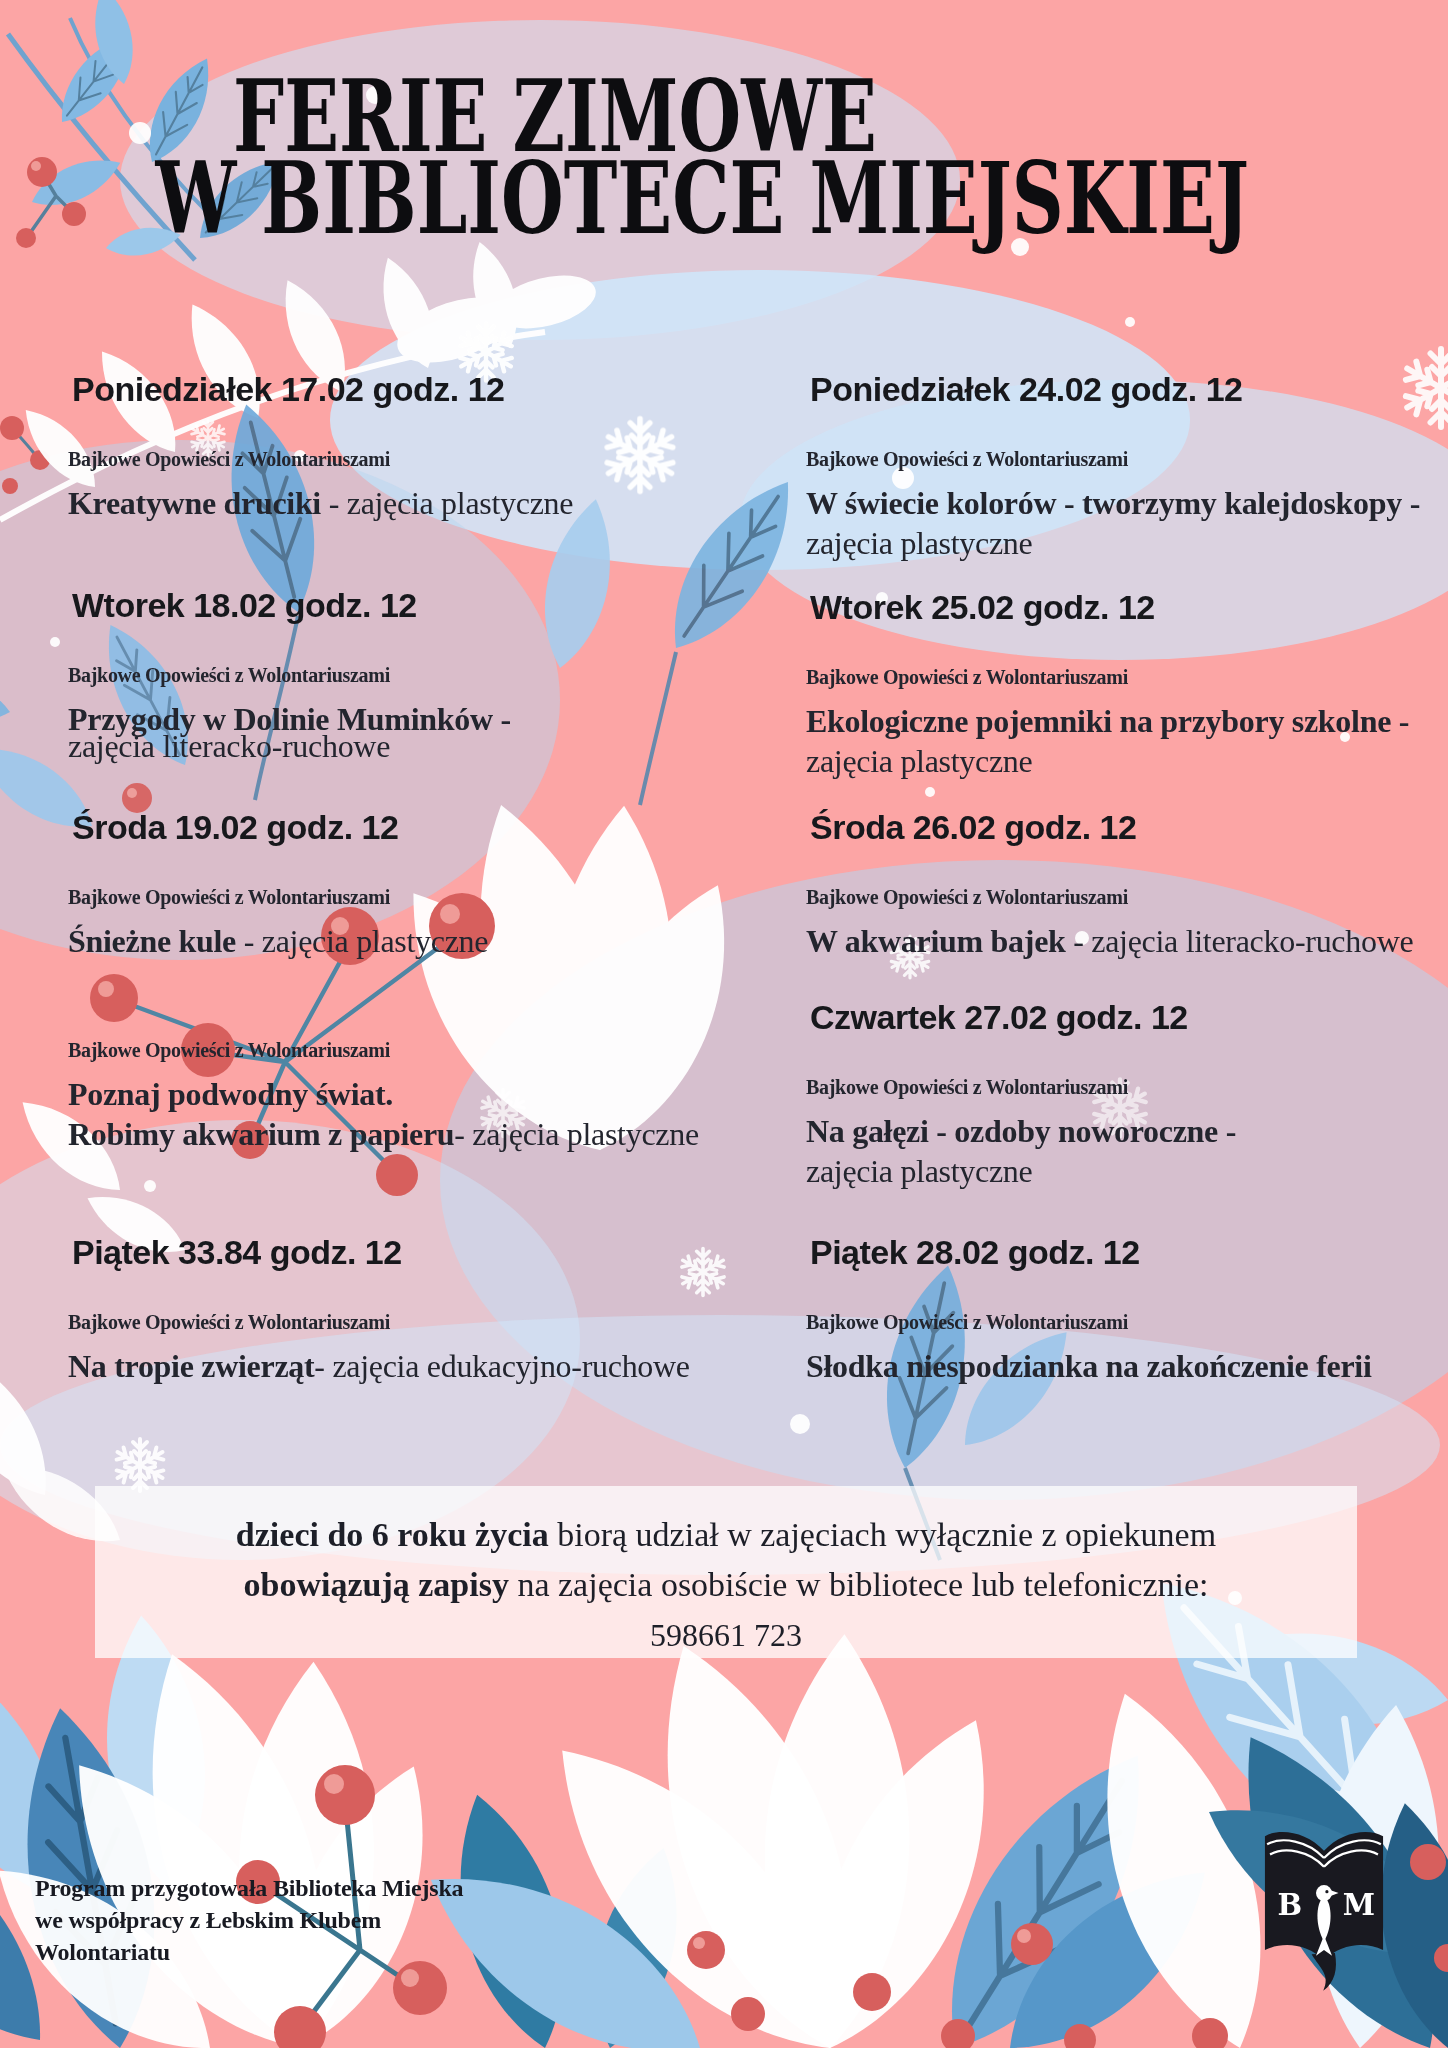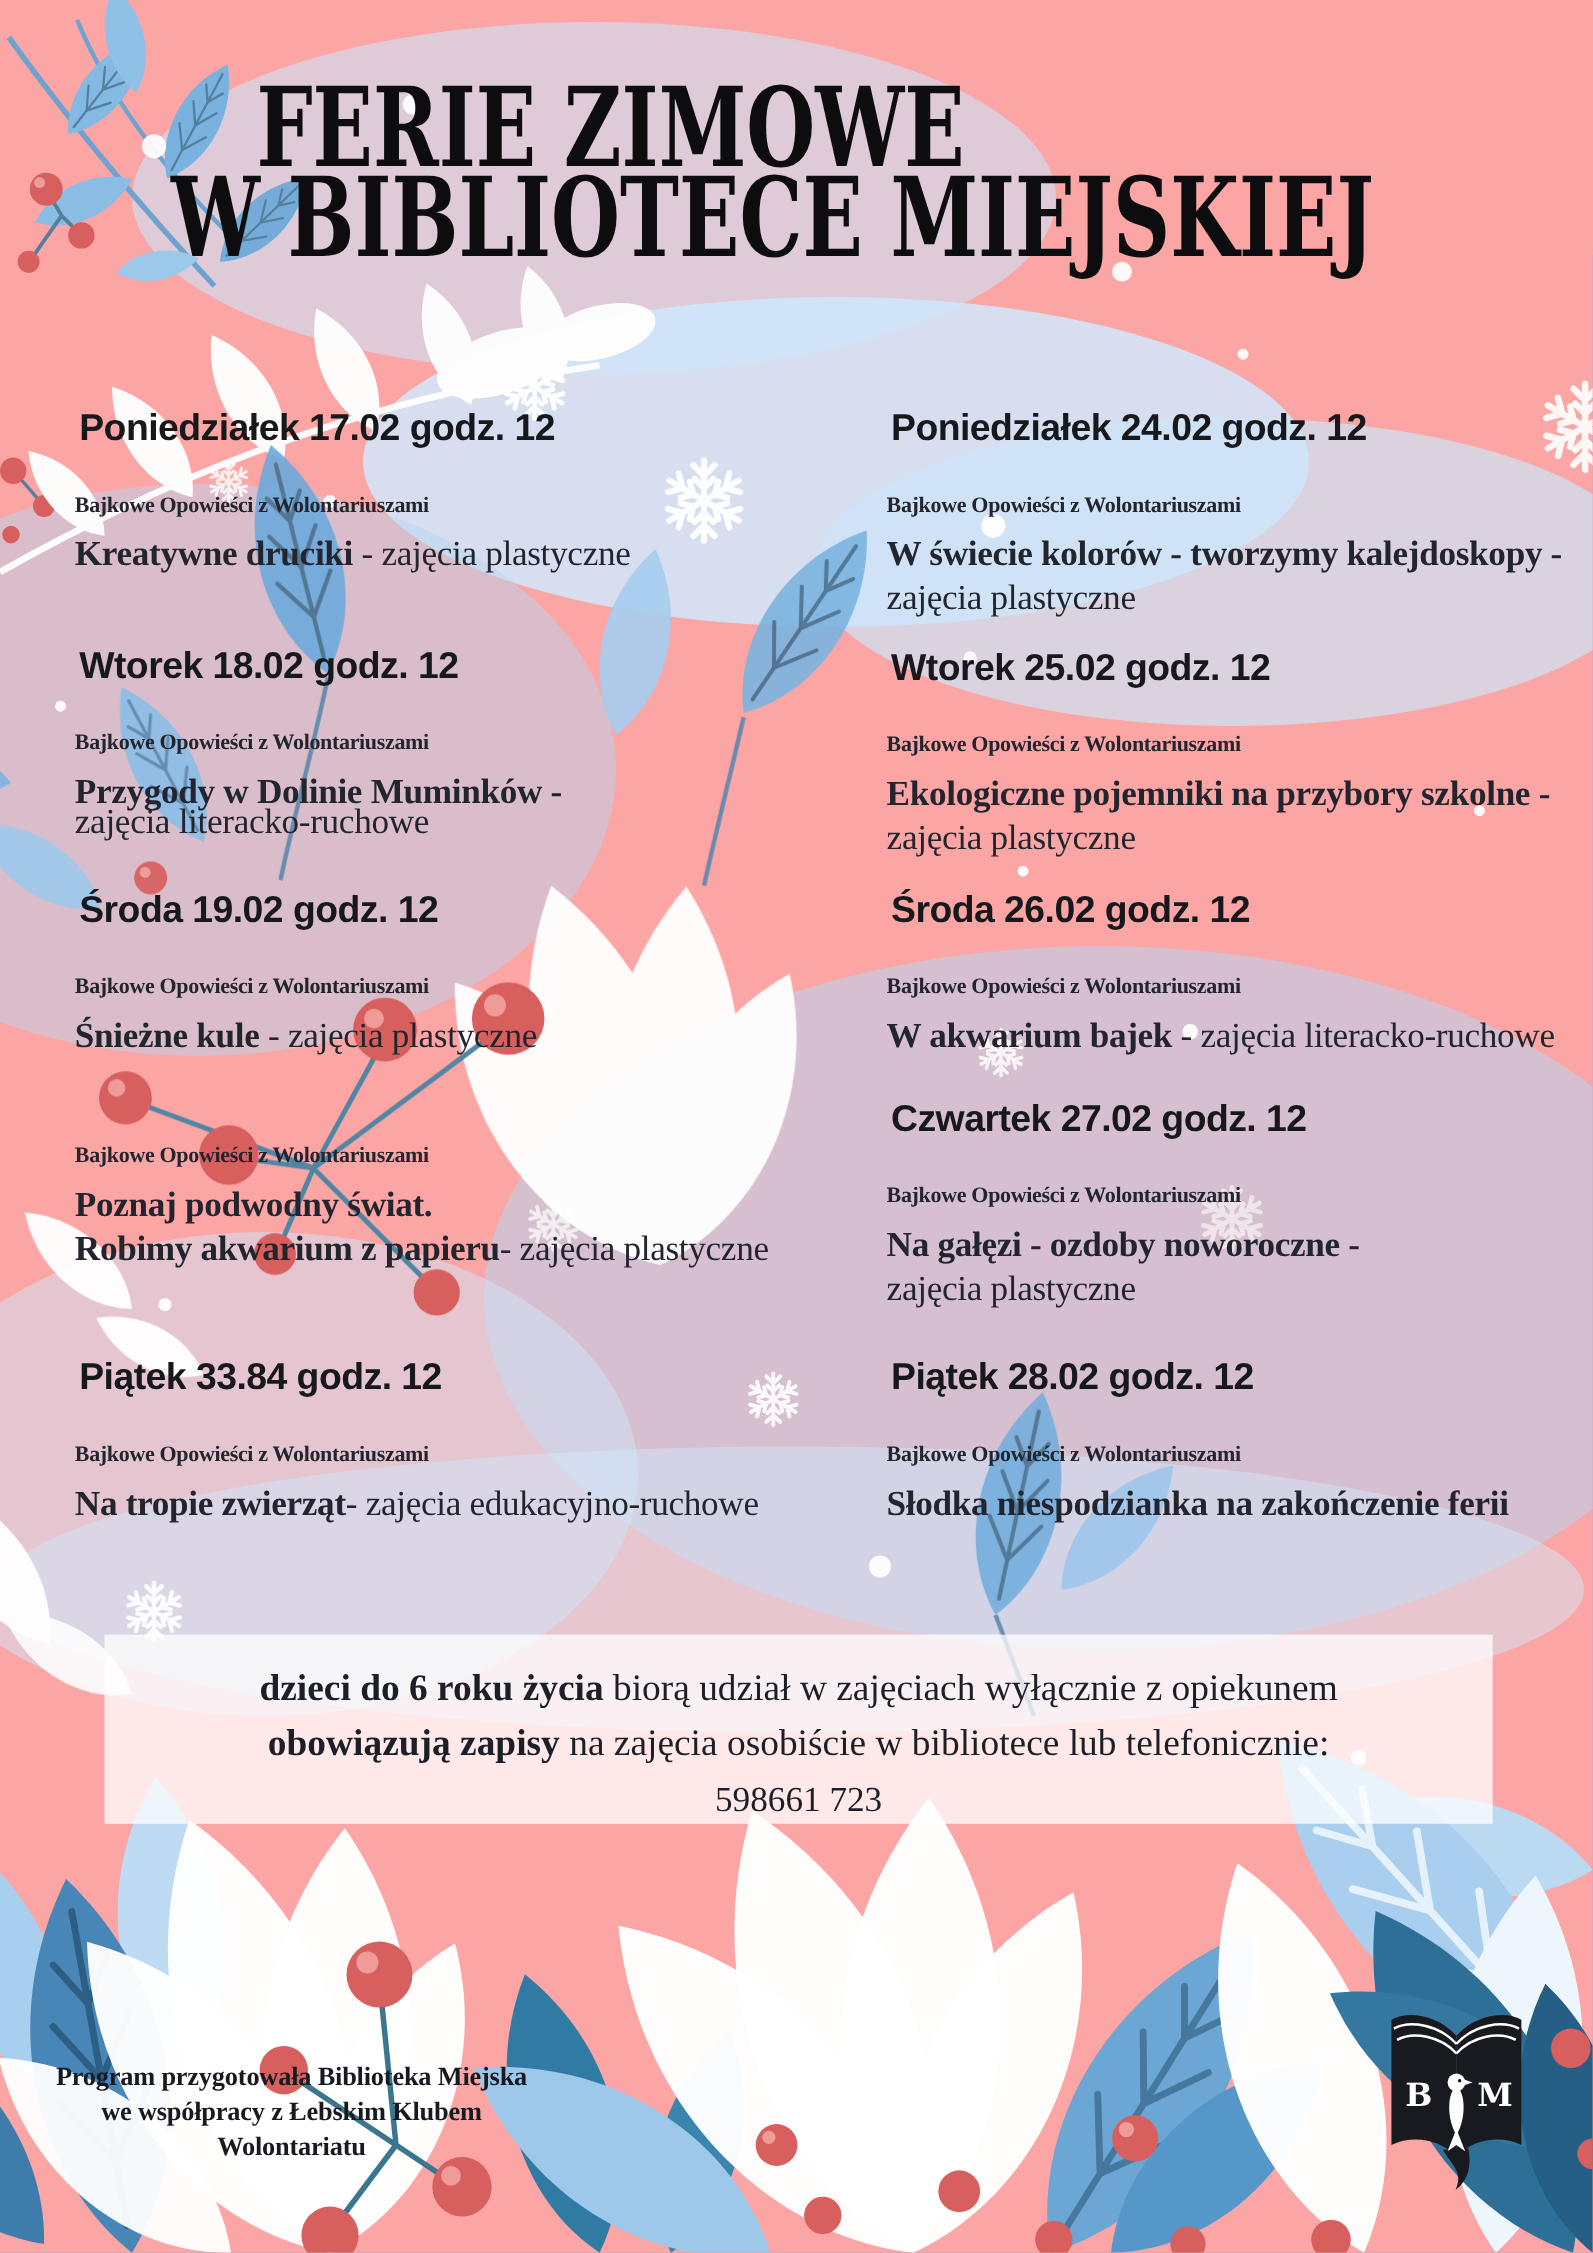--- a/index.html
+++ b/index.html
@@ -26,21 +26,21 @@
   .line.cont{margin-top:0;}
   .line.tight{margin-top:-13px;}
   
   .notice{position:absolute;left:95px;top:1486px;width:1262px;height:172px;z-index:2;
           background:rgba(255,255,255,0.74);text-align:center;box-sizing:border-box;
           padding-top:24px;font-size:34px;line-height:50px;color:#1d1f28;}
   .notice p{margin:0;white-space:nowrap;}
   .notice strong{font-weight:bold;}
   .notice .phone{font-size:32px;}
   
-  .credits{position:absolute;left:35px;top:1872px;width:460px;z-index:2;text-align:center;
+  .credits{position:absolute;left:35px;top:1872px;width:460px;z-index:2;text-align:left;
            font-weight:bold;font-size:24px;line-height:32px;color:#181a22;letter-spacing:-0.2px;}
   
   .logo{position:absolute;left:1262px;top:1826px;z-index:2;}
 </style>
 </head>
 <body>
 
 <div class="stage">
 
   <svg class="bg" width="1448" height="2048" viewBox="0 0 1448 2048">

